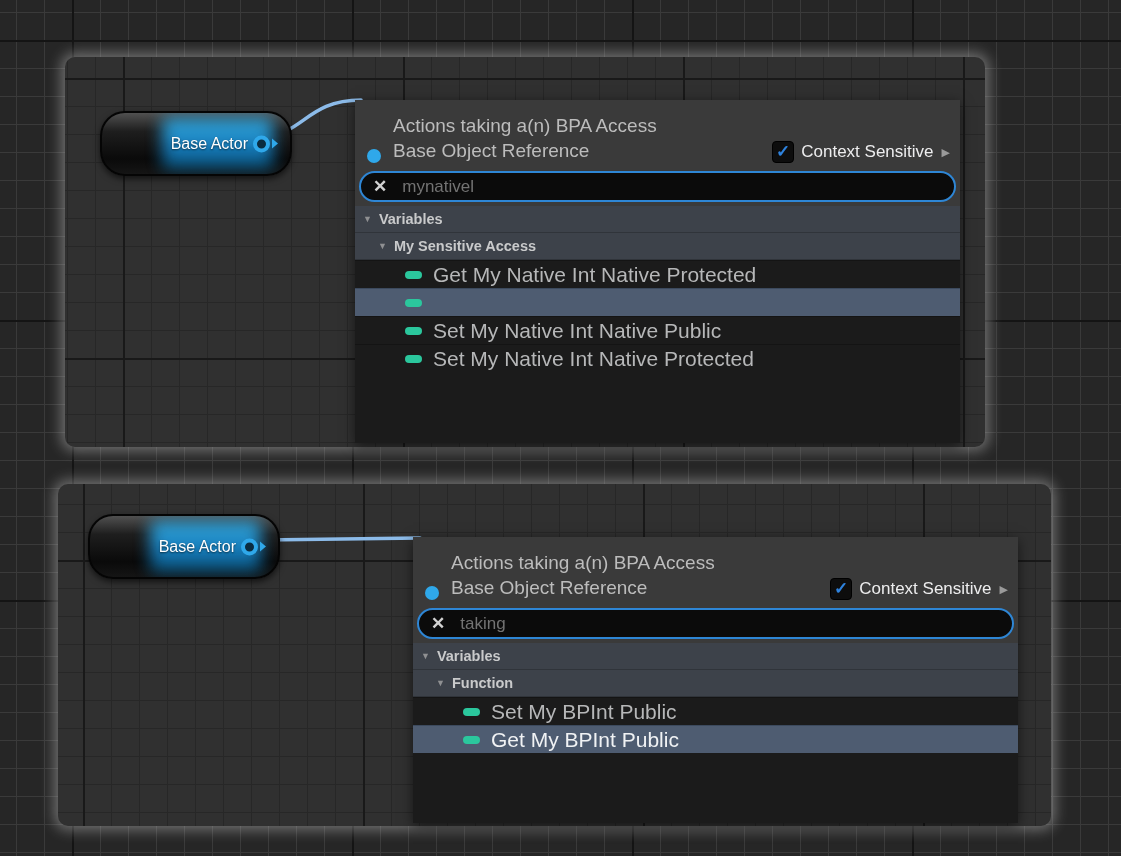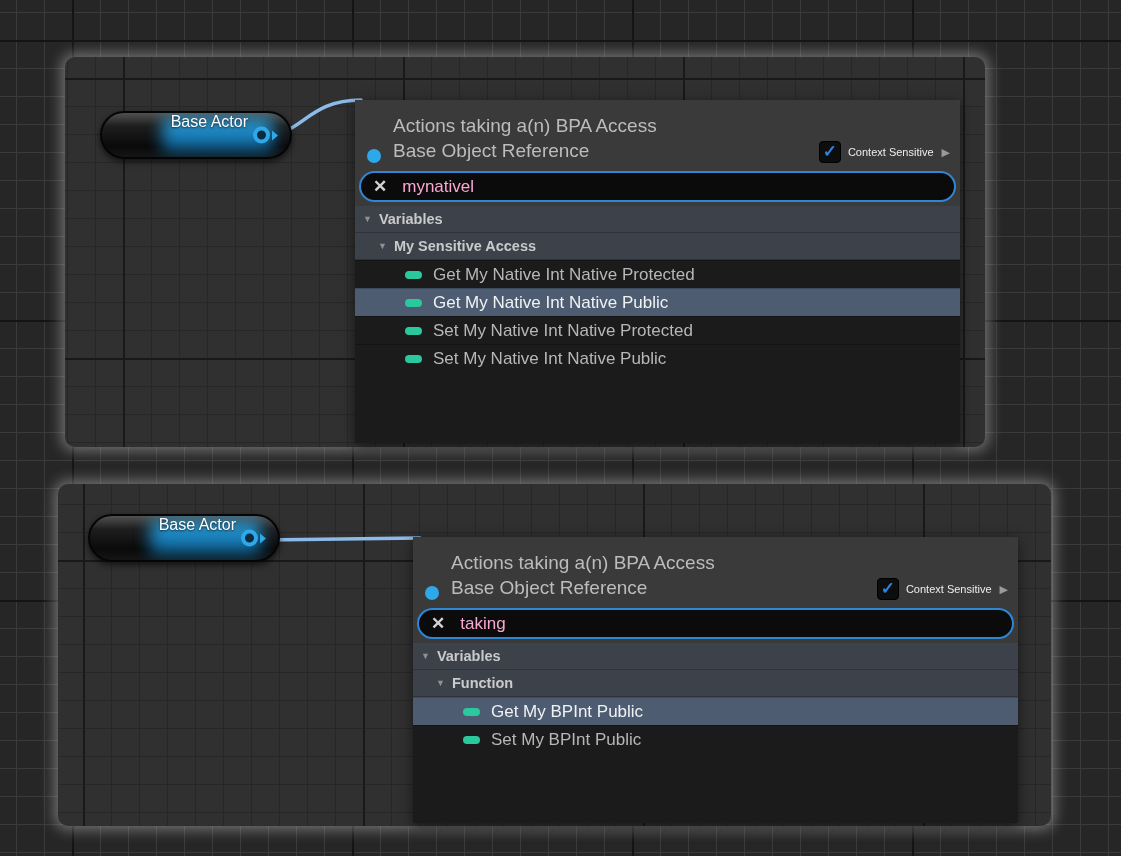--- a/index.html
+++ b/index.html
@@ -28,24 +28,24 @@
   }
   #panel-0{left:65px;top:57px;width:920px;height:390px;
     background-position:0 21px,58px 0,0 21px,2px 0;}
   #panel-1{left:58px;top:484px;width:993px;height:342px;
     background-position:0 76px,25px 0,0 20px,25px 0;}
 
   .wire{position:absolute;left:0;top:0;pointer-events:none;z-index:1;}
 
   
   .bp-node{
-    position:absolute;z-index:2;width:192px;height:48px;border-radius:25px;
+    position:absolute;z-index:2;width:192px;height:65px;border-radius:25px;
     background:linear-gradient(180deg,#505050 0%,#1e1e1e 30%,#0a0a0a 75%,#151515 100%);
     border:2px solid #050505;box-sizing:border-box;
-    display:flex;justify-content:flex-end;
+    display:flex;align-items:center;justify-content:flex-end;
     overflow:hidden;box-shadow:0 3px 6px rgba(0,0,0,.6);
   }
   .node-glow{
     position:absolute;left:32%;right:9%;top:5px;bottom:5px;
     background:linear-gradient(180deg,#35b5ee 0%,#147bbd 60%,#0a567f 100%);
     filter:blur(8px);opacity:.95;border-radius:6px;
   }
   .node-label{
     position:relative;z-index:2;color:#ffffff;font-size:16px;
     margin-right:42px;text-shadow:0 1px 2px rgba(0,0,0,.6);
@@ -66,43 +66,43 @@
   #menu-1{left:355px;top:53px;height:286px;}
 
   .menu-header{display:flex;align-items:flex-end;padding:13px 10px 6px 12px;}
   .dot{width:14px;height:14px;border-radius:50%;background:#2fa8ea;
     flex:0 0 auto;margin-top:7px;}
   .menu-title{margin-left:12px;color:#bcbcbc;font-size:19px;line-height:25px;flex:1 1 auto;}
   .ctx-toggle{display:flex;align-items:center;margin-left:auto;margin-top:4px;flex:0 0 auto;}
   .checkbox{width:20px;height:20px;border-radius:4px;background:#0d0d0d;
     border:1px solid #000;display:flex;align-items:center;justify-content:center;}
   .check{color:#2e82dd;font-size:17px;font-weight:bold;line-height:1;margin-top:-2px;}
-  .ctx-label{color:#ededee;font-size:11px;margin-left:7px;}
+  .ctx-label{color:#ededee;font-size:17px;margin-left:7px;}
   .expand-arrow{color:#9a9a9a;font-size:11px;margin-left:8px;}
 
   .search-row{padding:2px 4px 4px 4px;}
   .search-box{
     height:27px;border-radius:16px;border:2px solid #2e86d5;background:#0b0b0b;
     display:flex;align-items:center;padding:0 12px;cursor:text;
   }
   .clear{color:#d2d2d2;font-size:17px;font-weight:bold;cursor:pointer;line-height:1;}
-  .search-text{color:#f9a8d4;font-size:17px;margin-left:15px;}
+  .search-text{color:#737373;font-size:17px;margin-left:15px;}
 
   .menu-list{flex:1 1 auto;background:#1b1b1b;overflow:hidden;
     display:flex;flex-direction:column;}
   .cat-row{
     height:27px;background:#3d424a;border-bottom:1px solid #30343a;
     display:flex;align-items:center;color:#c9cacb;font-weight:bold;font-size:14.5px;
     padding-left:8px;box-sizing:border-box;cursor:pointer;
   }
   .cat-row.sub{padding-left:23px;}
   .tri{color:#8f9092;font-size:9px;margin-right:7px;}
   .item{
     height:28px;display:flex;align-items:center;padding-left:50px;
-    color:#b6b7b8;font-size:17px;box-sizing:border-box;cursor:pointer;
+    color:#b6b7b8;font-size:21px;box-sizing:border-box;cursor:pointer;
     border-top:1px solid #141414;background:#1b1b1b;
   }
   .item.selected{background:#4e5c71;color:#f0f2f4;border-top:1px solid #3c4a5e;}
   .pill{width:17px;height:8px;border-radius:4px;background:#2bc79d;
     margin-right:11px;flex:0 0 auto;}
   .list-filler{flex:1 1 auto;background:#1b1b1b;}
 </style>
 </head>
 <body>
 
@@ -151,29 +151,28 @@
       <div class="cat-row sub">
         <span class="tri">▼</span>
         <span>My Sensitive Access</span>
       </div>
       <div class="item">
         <span class="pill"></span>
         <span>Get My Native Int Native Protected</span>
       </div>
       <div class="item selected">
         <span class="pill"></span>
-        <span>Get My Native Int Native Public</span>
+      </div>
+      <div class="item">
+        <span class="pill"></span>
+        <span>Set My Native Int Native Public</span>
       </div>
       <div class="item">
         <span class="pill"></span>
         <span>Set My Native Int Native Protected</span>
-      </div>
-      <div class="item">
-        <span class="pill"></span>
-        <span>Set My Native Int Native Public</span>
       </div>
       <div class="list-filler"></div>
     </div>
   </div>
 </section>
 
 <section class="panel" id="panel-1">
   <svg class="wire" width="993" height="342">
     <path d="M 205 56 L 362 54" stroke="#8cbbe9" stroke-width="3.6" fill="none" stroke-linecap="round"></path>
   </svg>
@@ -212,24 +211,24 @@
 
     <div class="menu-list">
       <div class="cat-row">
         <span class="tri">▼</span>
         <span>Variables</span>
       </div>
       <div class="cat-row sub">
         <span class="tri">▼</span>
         <span>Function</span>
       </div>
+      <div class="item">
+        <span class="pill"></span>
+        <span>Set My BPInt Public</span>
+      </div>
       <div class="item selected">
         <span class="pill"></span>
         <span>Get My BPInt Public</span>
       </div>
-      <div class="item">
-        <span class="pill"></span>
-        <span>Set My BPInt Public</span>
-      </div>
       <div class="list-filler"></div>
     </div>
   </div>
 </section>
 
 </body></html>

